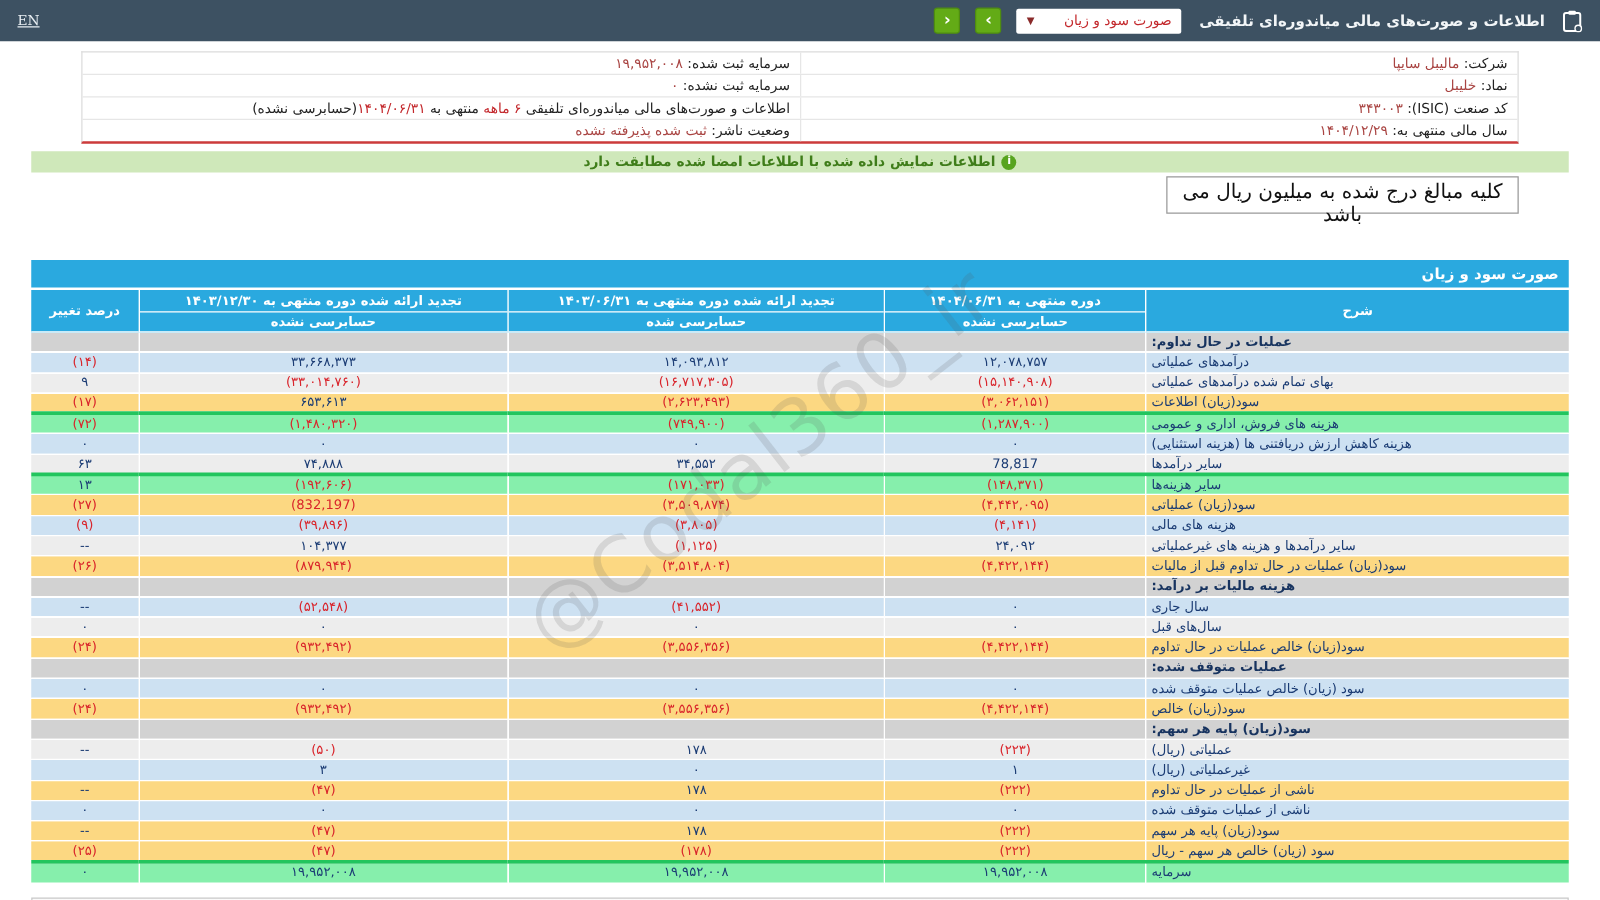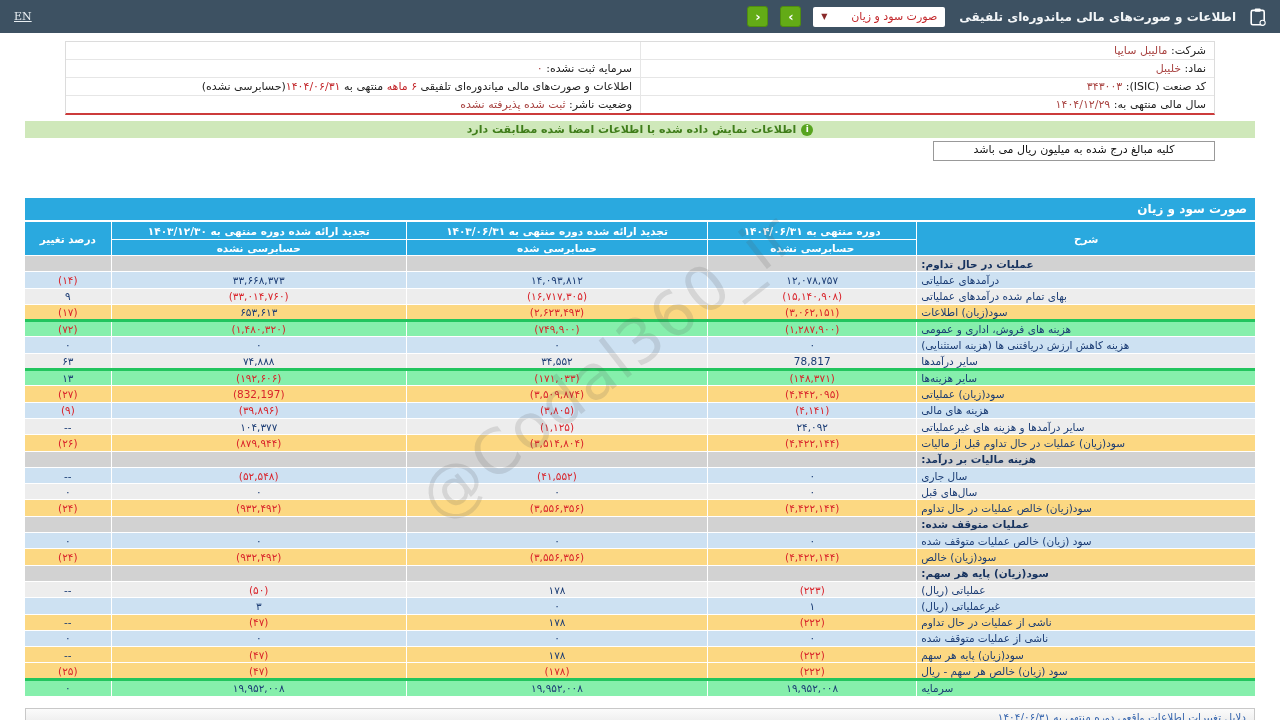--- a/index.html
+++ b/index.html
@@ -32,21 +32,21 @@
 
   
   .notice { margin:6px 25px 0 25px; background:#cfe8ba; height:17px; display:flex; align-items:center;
       justify-content:center; gap:5px; }
   .notice .txt { color:#3f7d1a; font-size:11px; font-weight:bold; }
   .info-circle { width:12px; height:12px; border-radius:50%; background:#57a41f; color:#fff; font-size:9px;
       font-weight:bold; display:flex; align-items:center; justify-content:center; line-height:1; }
 
   
   .units-box { margin:3px 65px 0 65px; width:282px; border:1px solid #999; padding:1px 6px;
-      font-size:11px; color:#111; text-align:center; height:20px; }
+      font-size:16px; color:#111; text-align:center; height:30px; }
 
   
   .stmt { margin:37px 25px 0 25px; position:relative; }
   .stmt-title { background:#2aa9df; color:#ffffff; font-size:12px; font-weight:bold; height:22px;
       display:flex; align-items:center; padding:0 8px; }
   table.grid { width:100%; border-collapse:collapse; table-layout:fixed; margin-top:2px; }
   th { background:#2aa9df; color:#ffffff; font-size:10.5px; font-weight:bold; padding:0;
       border-right:1px solid #ffffff; vertical-align:middle; }
   th:first-child { border-right:none; }
   th .h-main { height:17px; display:flex; align-items:center; justify-content:center; }
@@ -97,20 +97,21 @@
   <span class="nav-btn">
     <span>‹</span>
   </span>
   <span class="spacer"></span>
   <span class="en-link">EN</span>
 </div>
 
 <div class="info-wrap">
     <div class="info-row">
       <div class="info-cell c-right"><span class="lbl">شرکت:</span> <span class="iv">مالیبل سایپا</span></div>
+      <div class="info-cell c-left"><span class="lbl">سرمایه ثبت شده:</span> <span class="iv">۱۹,۹۵۲,۰۰۸</span></div>
     </div>
     <div class="info-row">
       <div class="info-cell c-right"><span class="lbl">نماد:</span> <span class="iv">خلیبل</span></div>
       <div class="info-cell c-left"><span class="lbl">سرمایه ثبت نشده:</span> <span class="iv">۰</span></div>
     </div>
     <div class="info-row">
       <div class="info-cell c-right"><span class="lbl">کد صنعت (ISIC):</span> <span class="iv">۳۴۳۰۰۳</span></div>
       <div class="info-cell c-left"><span class="lbl">اطلاعات و صورت‌های مالی میاندوره‌ای تلفیقی </span><span class="rd">۶ ماهه</span><span class="lbl"> منتهی به </span><span class="rd">۱۴۰۴/۰۶/۳۱</span><span class="lbl">(حسابرسی نشده)</span></div>
     </div>
     <div class="info-row">

